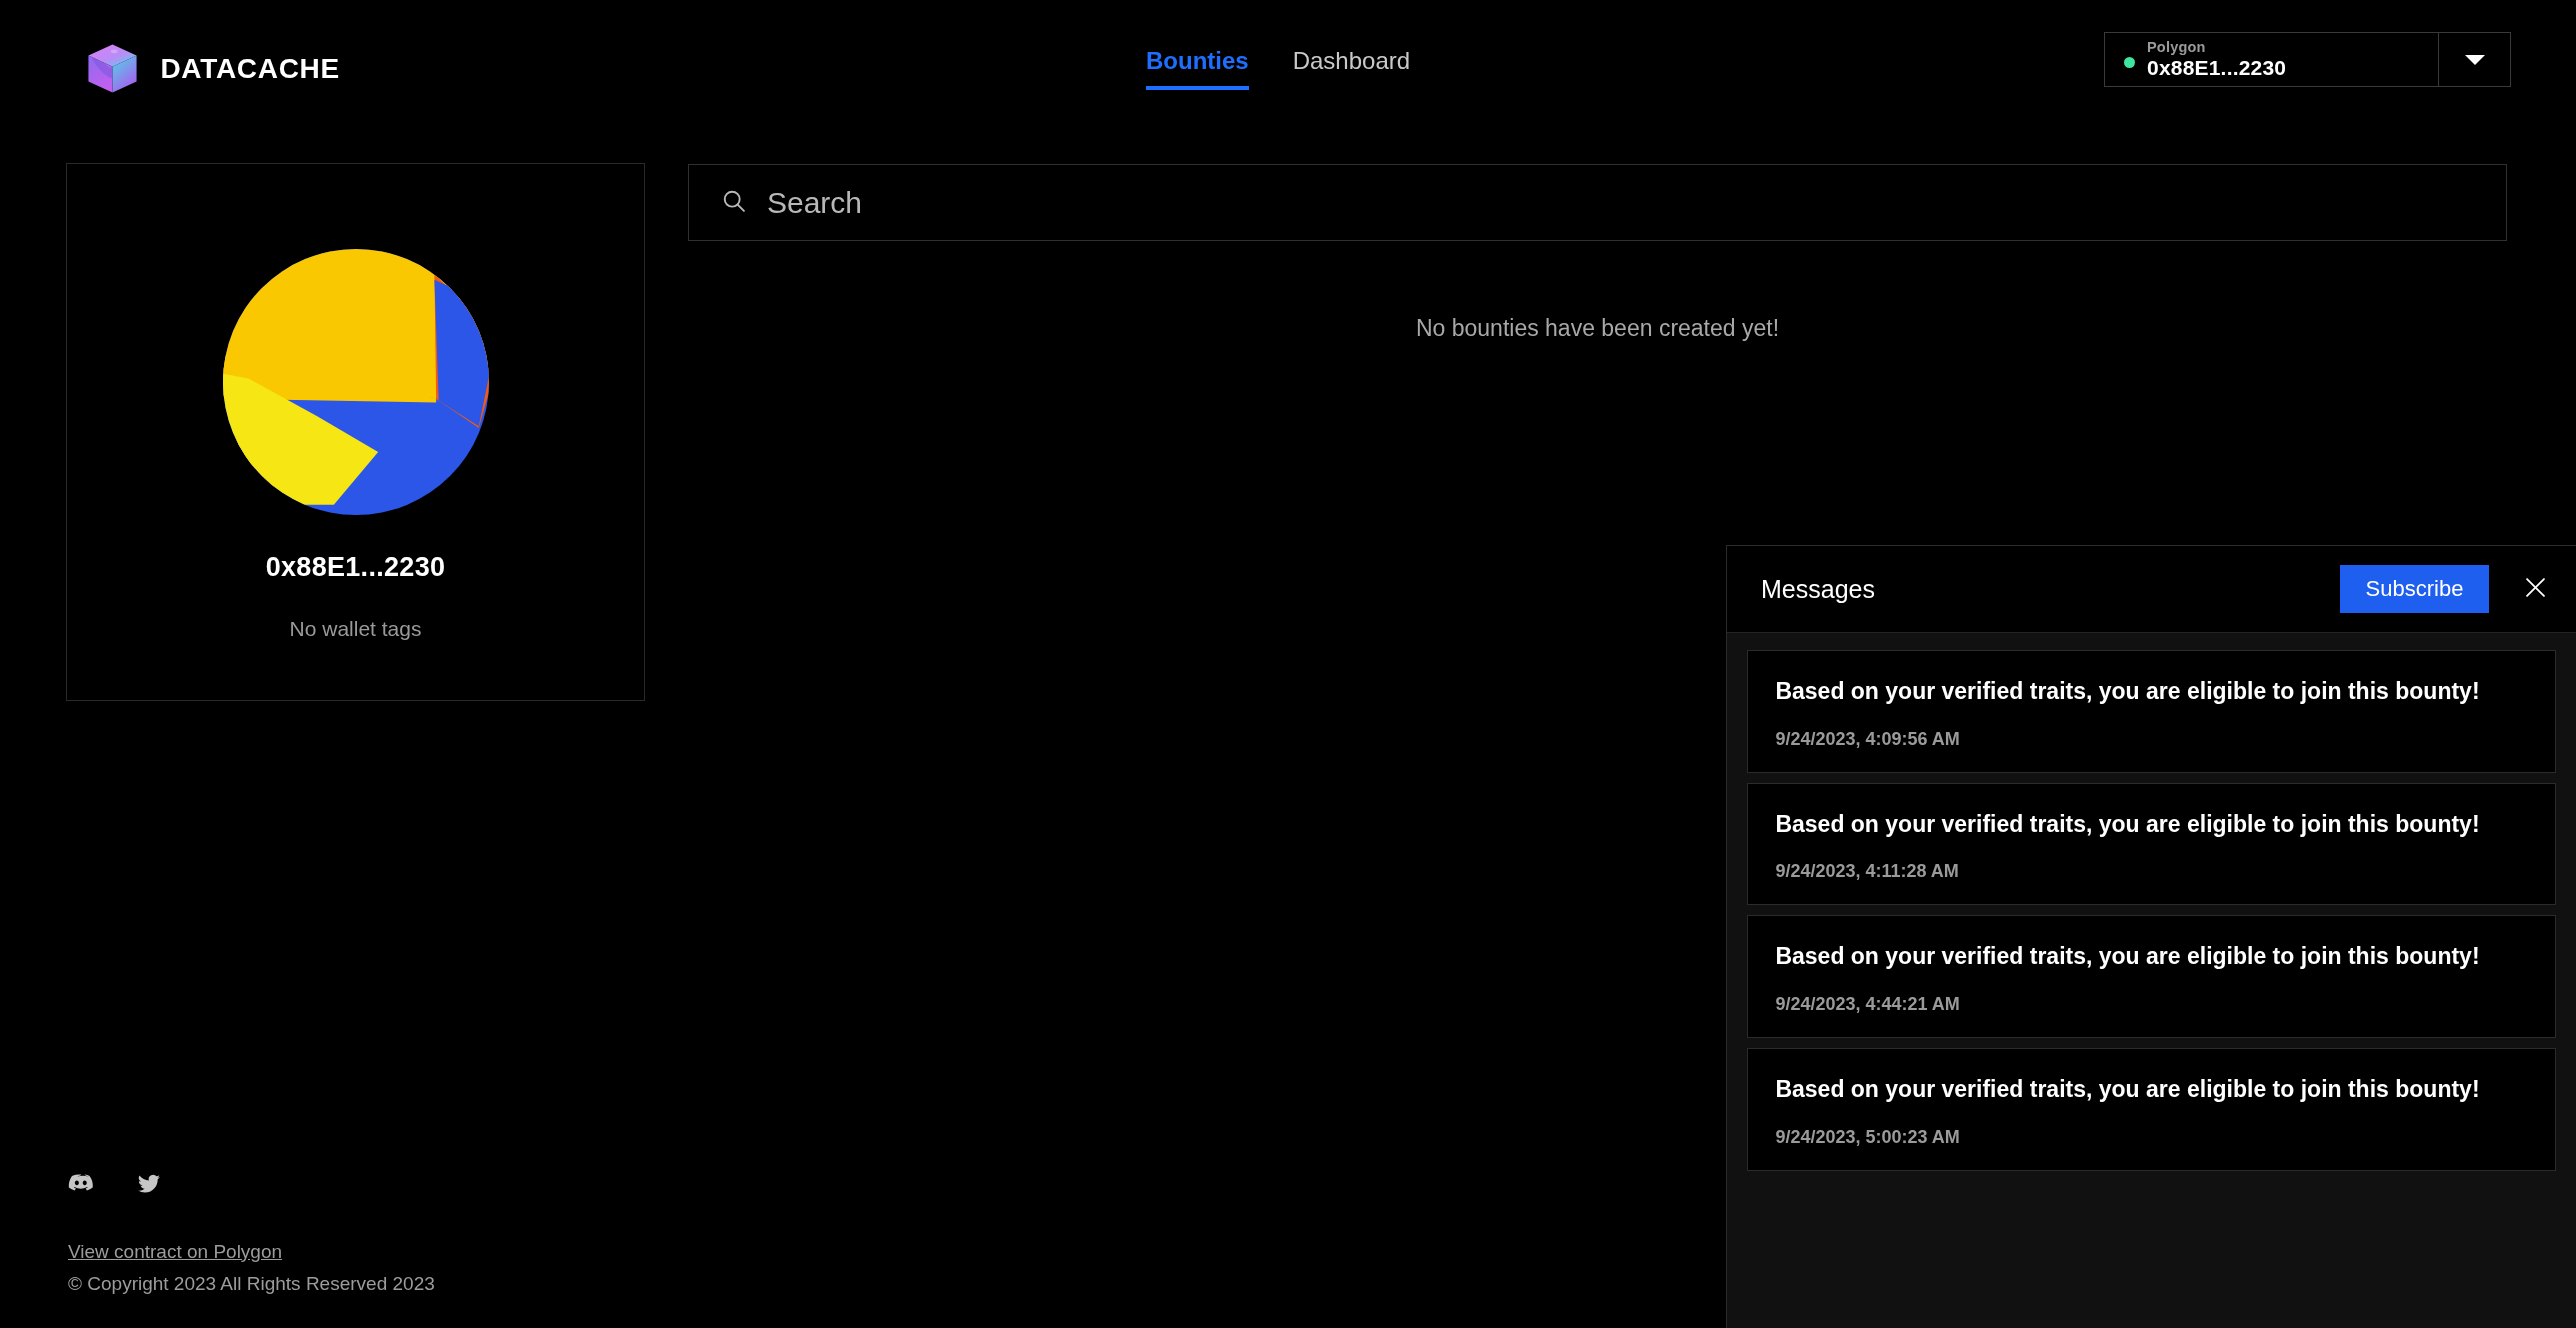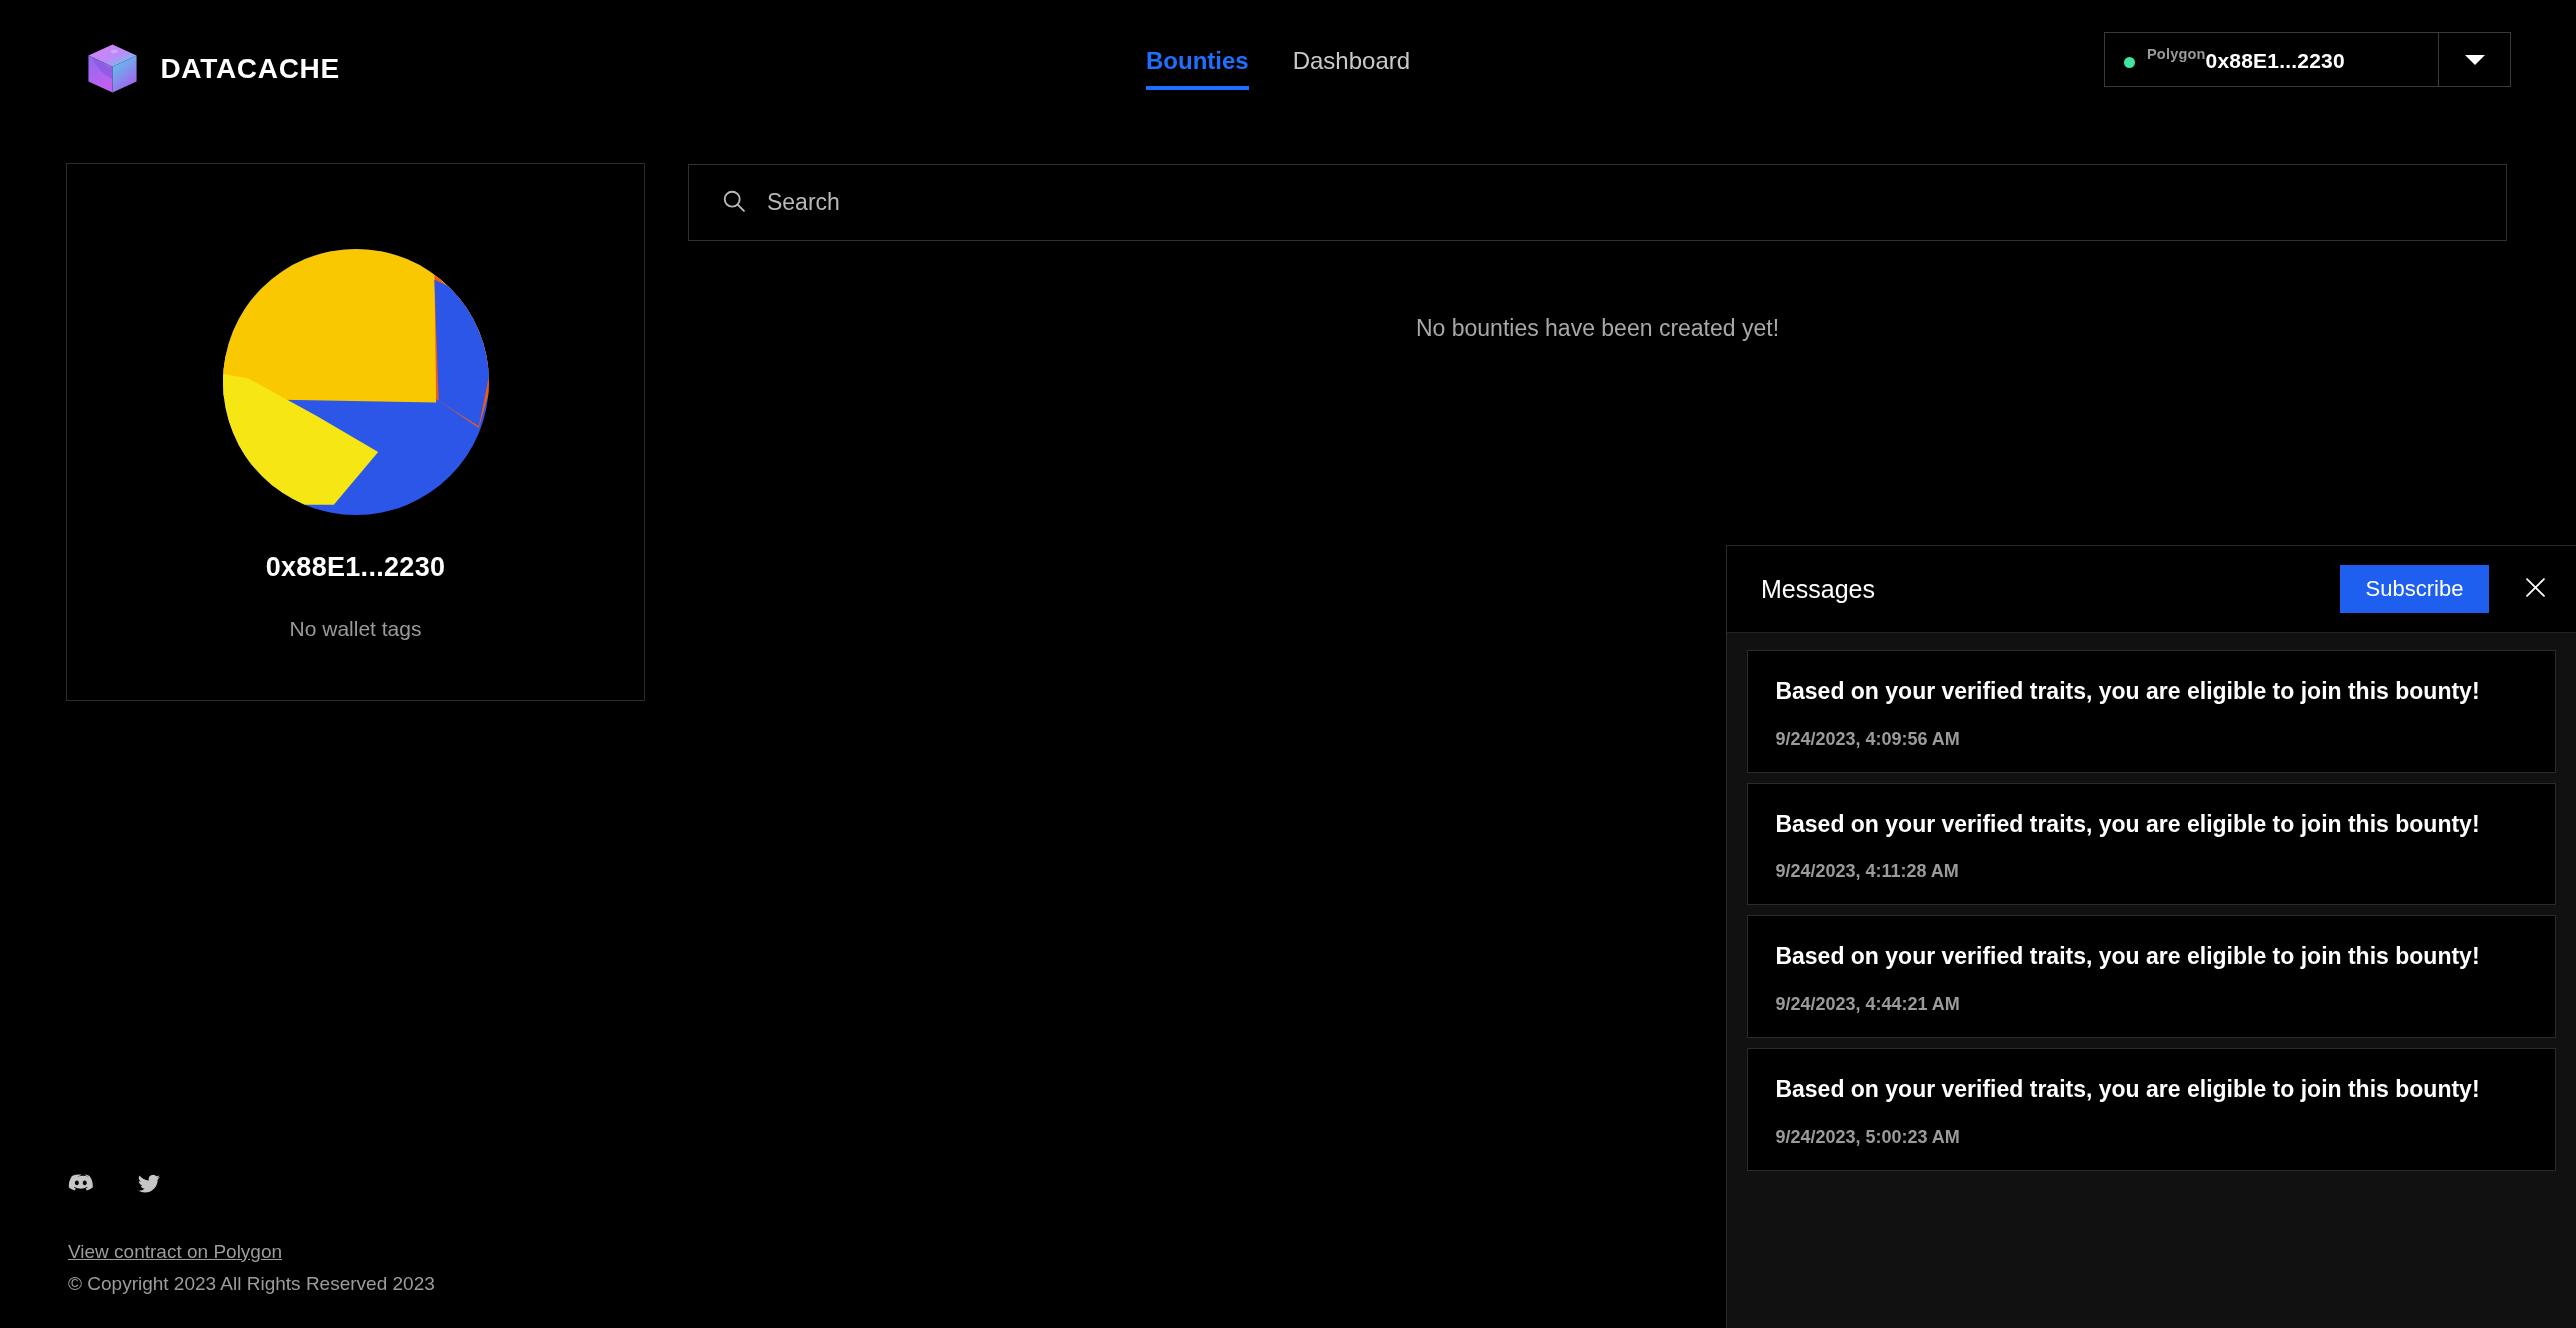--- a/index.html
+++ b/index.html
@@ -50,21 +50,21 @@
     cursor: pointer;
   }
   .wallet-main {
     flex: 1; display: flex; align-items: center; gap: 12px;
     padding-left: 19px; position: relative;
   }
   .status-dot {
     width: 11px; height: 11px; border-radius: 50%;
     background: #3ee6a0; flex: 0 0 auto; margin-top: 6.8px;
   }
-  .wallet-texts { display: flex; flex-direction: row; line-height: 1.05; }
+  .wallet-texts { display: flex; flex-direction: column; line-height: 1.05; }
   .wallet-network { color: #9a9a9a; font-size: 14.5px; font-weight: 700; letter-spacing: 0.2px; }
   .wallet-address { color: #ffffff; font-size: 21px; font-weight: 700; letter-spacing: 0.2px; margin-top: 2.6px; }
   .wallet-caret {
     width: 72px; border-left: 0.9px solid #3a3a3a;
     display: flex; align-items: center; justify-content: center;
   }
   .caret-tri {
     width: 0; height: 0;
     border-left: 10.2px solid transparent;
     border-right: 10.2px solid transparent;
@@ -91,21 +91,21 @@
 
   
   .search-box {
     position: absolute; left: 688px; top: 164px;
     width: 1819px; height: 77px;
     border: 0.9px solid #303030; background: #000;
     display: flex; align-items: center; padding-left: 32px; gap: 20.4px;
     cursor: text;
   }
   .search-icon { width: 25.6px; height: 25.6px; flex: 0 0 auto; }
-  .search-placeholder { color: #b8b8b8; font-size: 23px; }
+  .search-placeholder { color: #b8b8b8; font-size: 30px; }
 
   .empty-state {
     position: absolute; left: 688px; top: 315px; width: 1819px;
     text-align: center; color: #a8a8a8; font-size: 23px;
   }
 
   
   .footer { position: absolute; left: 68px; top: 1171px; }
   .social-row { display: flex; align-items: center; gap: 43px; }
   .social-icon { cursor: pointer; display: block; }

